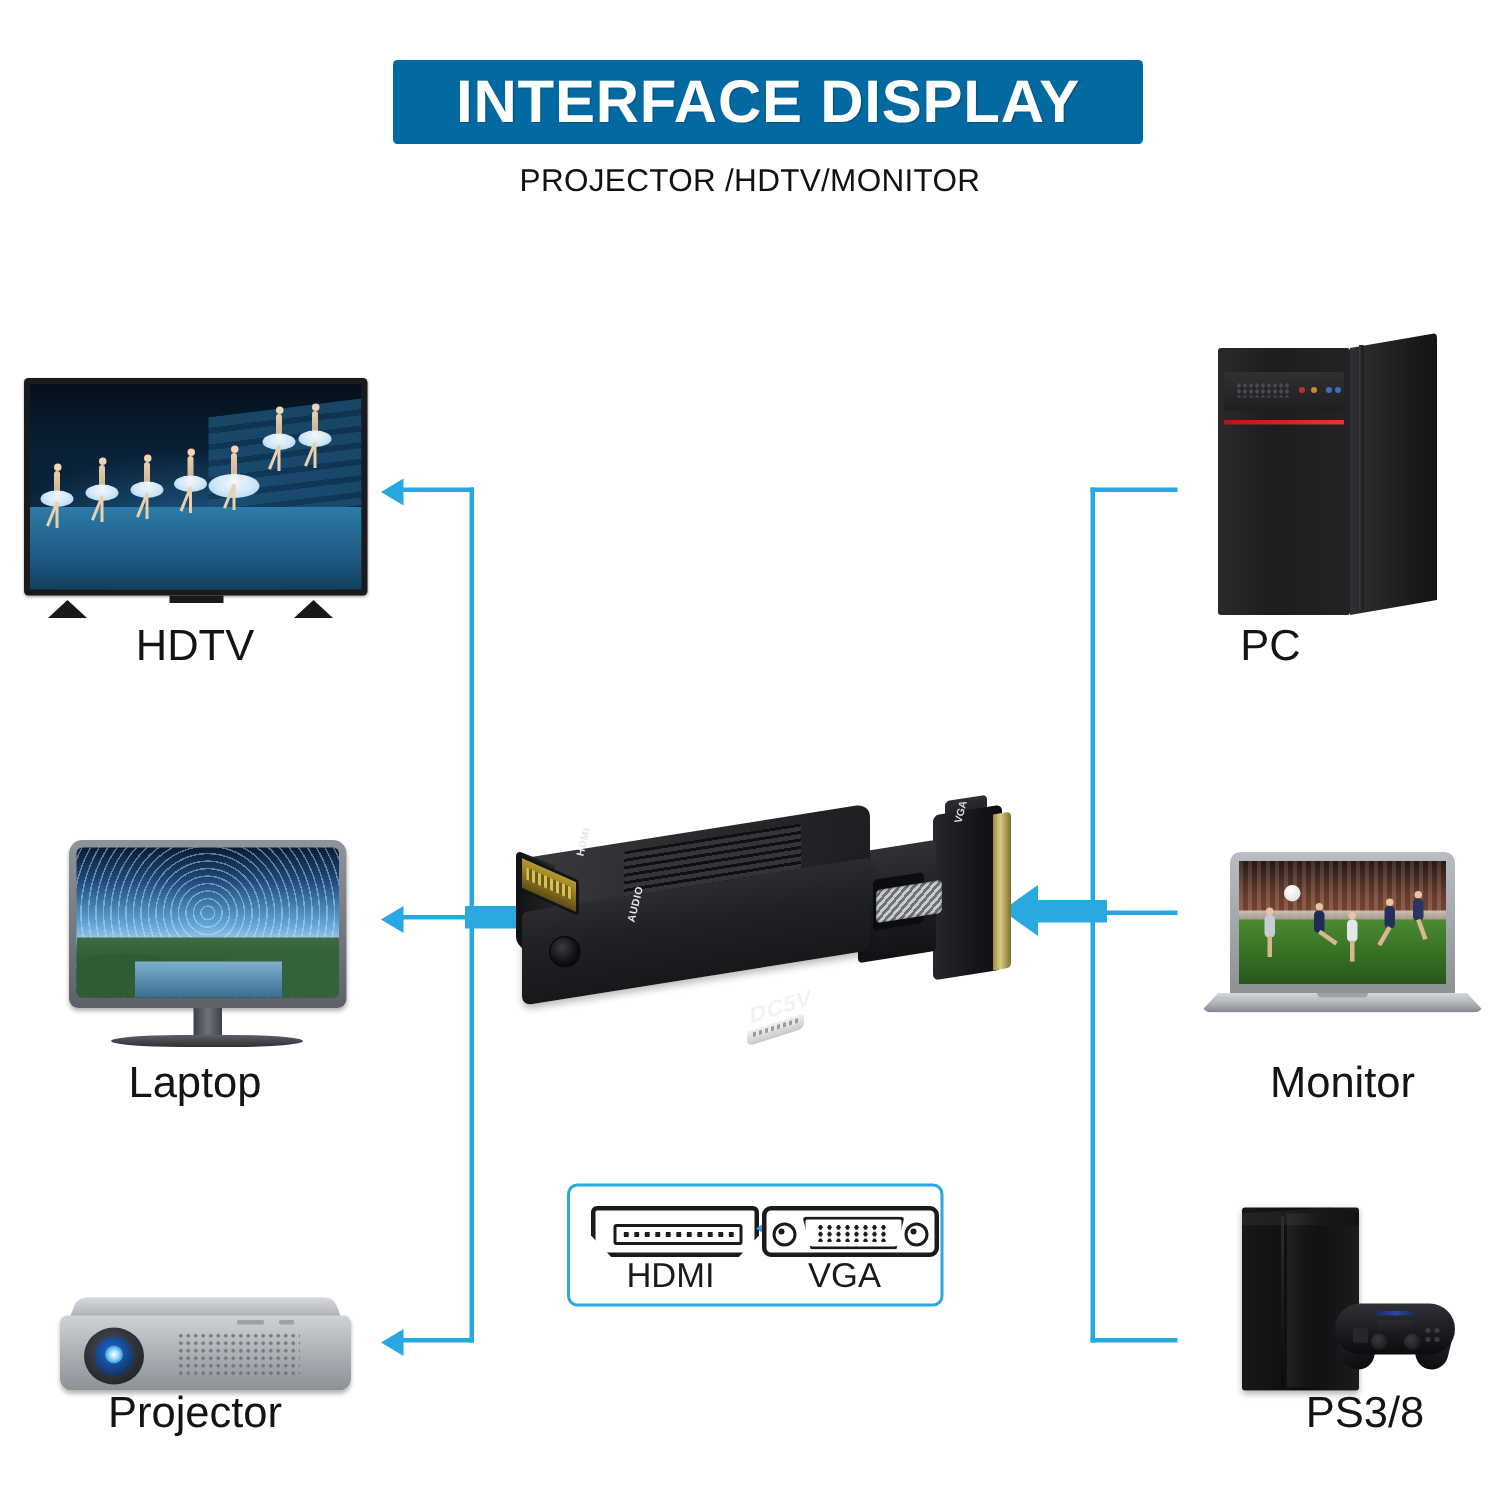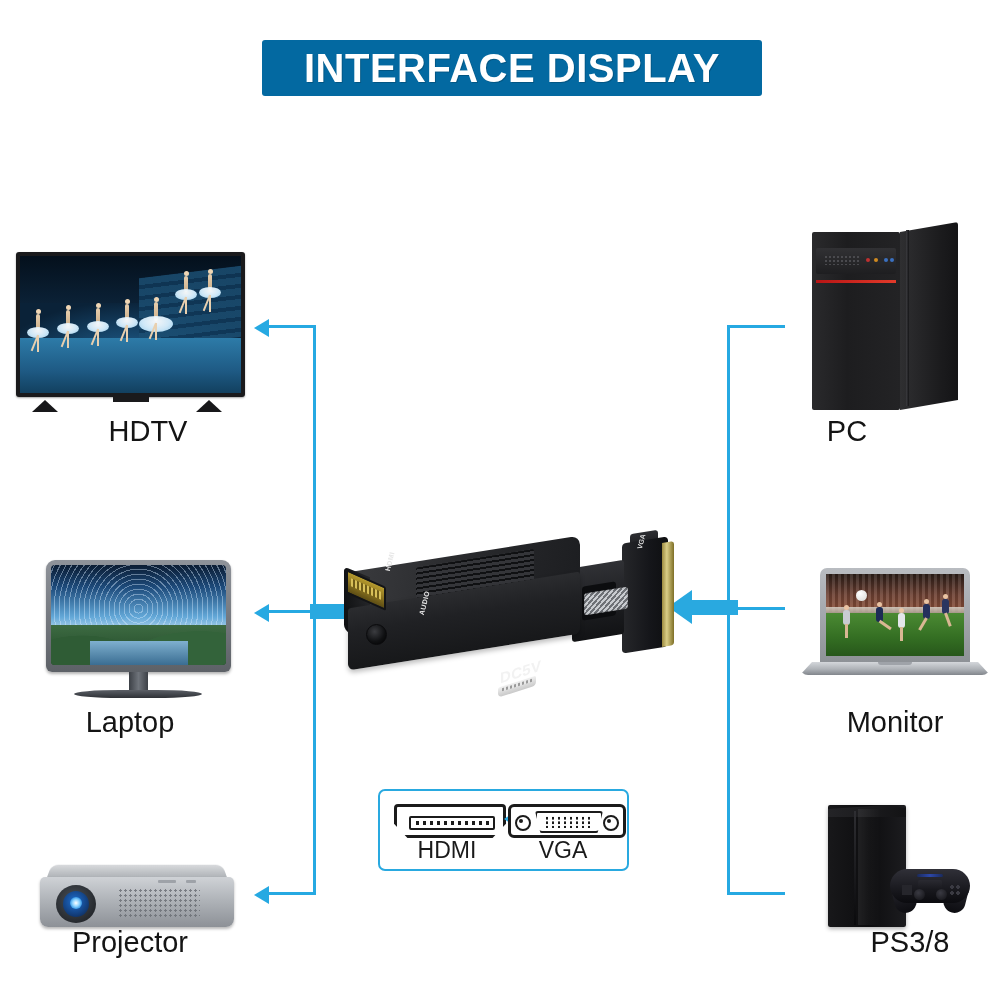--- a/index.html
+++ b/index.html
@@ -93,21 +93,21 @@
   .bal-legs.b{transform:rotate(22deg);}
   .soloist .bal-tutu{width:34px;height:16px;margin-left:-17px;top:14px;}
   .soloist .bal-body{height:19px;}
   .tv-stand-bar{
     position:absolute;left:50%;top:145px;width:36px;height:5px;margin-left:-18px;
     background:#1a1a1c;
   }
   .tv-foot{position:absolute;top:148px;width:0;height:0;
     border-left:13px solid transparent;border-right:13px solid transparent;
     border-bottom:12px solid #18181a;}
-  #hdtv-label{left:0px;top:414px;width:260px;margin-left:18px;}
+  #hdtv-label{left:0px;top:414px;width:260px;}
 
   
   #monitor-wrap{left:30px;top:560px;width:215px;height:140px;}
   .mon-frame{
     position:absolute;left:16px;top:0;width:185px;height:112px;
     background:linear-gradient(180deg,#8f939a,#5d6167);
     border-radius:9px 9px 6px 6px;padding:4px;box-sizing:border-box;
     box-shadow:0 2px 3px rgba(0,0,0,.3);
   }
   .mon-screen{
@@ -470,20 +470,21 @@
     border-right:20px solid #29a9e0;
   }
 </style>
 </head>
 <body>
 
 <div class="abs" id="header-banner">
   <div id="header-title">INTERFACE DISPLAY</div>
 </div>
 <div class="abs" id="header-sub">
+  <div>PROJECTOR /HDTV/MONITOR</div>
 </div>
 
 <div class="line-v" style="left:313px;top:325px;height:570px;"></div>
 <div class="line-h" style="left:268px;top:325px;width:48px;"></div>
 <div class="arrow-left" style="left:254px;top:319px;"></div>
 <div class="line-h" style="left:268px;top:610px;width:48px;"></div>
 <div class="arrow-left" style="left:254px;top:604px;"></div>
 <div class="fat-bar" style="left:310px;top:604px;width:36px;"></div>
 <div class="line-h" style="left:268px;top:892px;width:48px;"></div>
 <div class="arrow-left" style="left:254px;top:886px;"></div>

